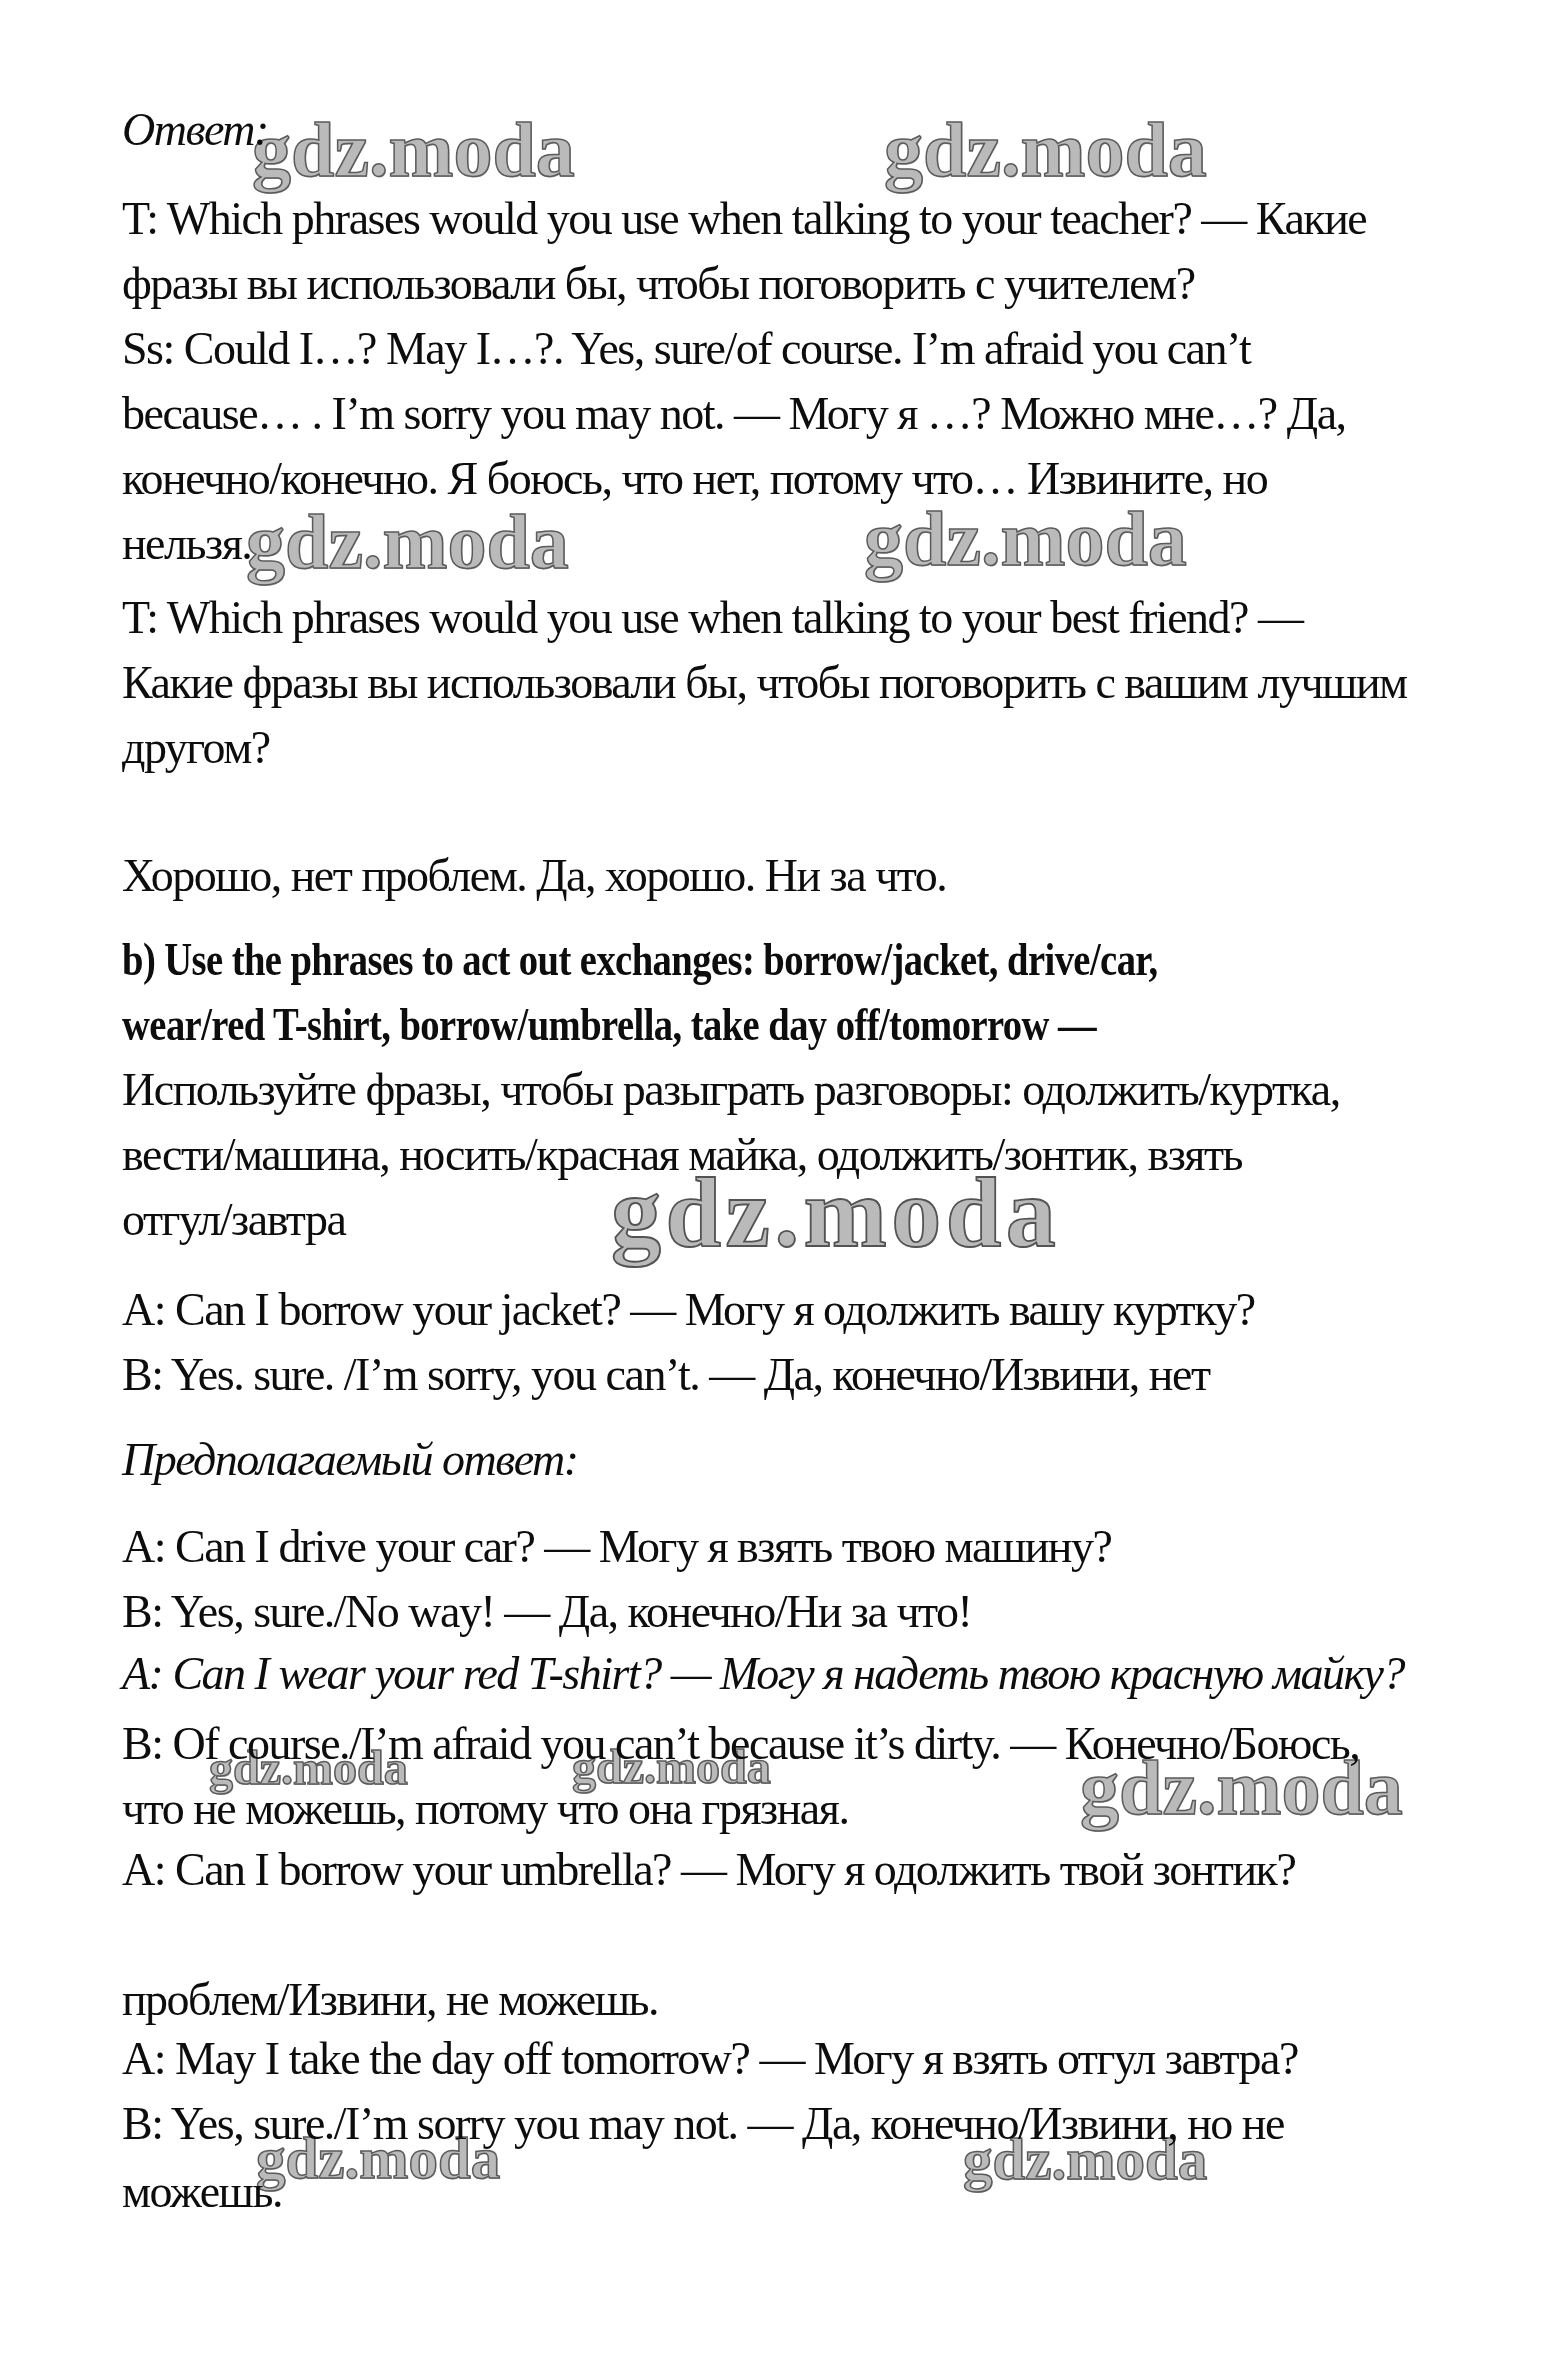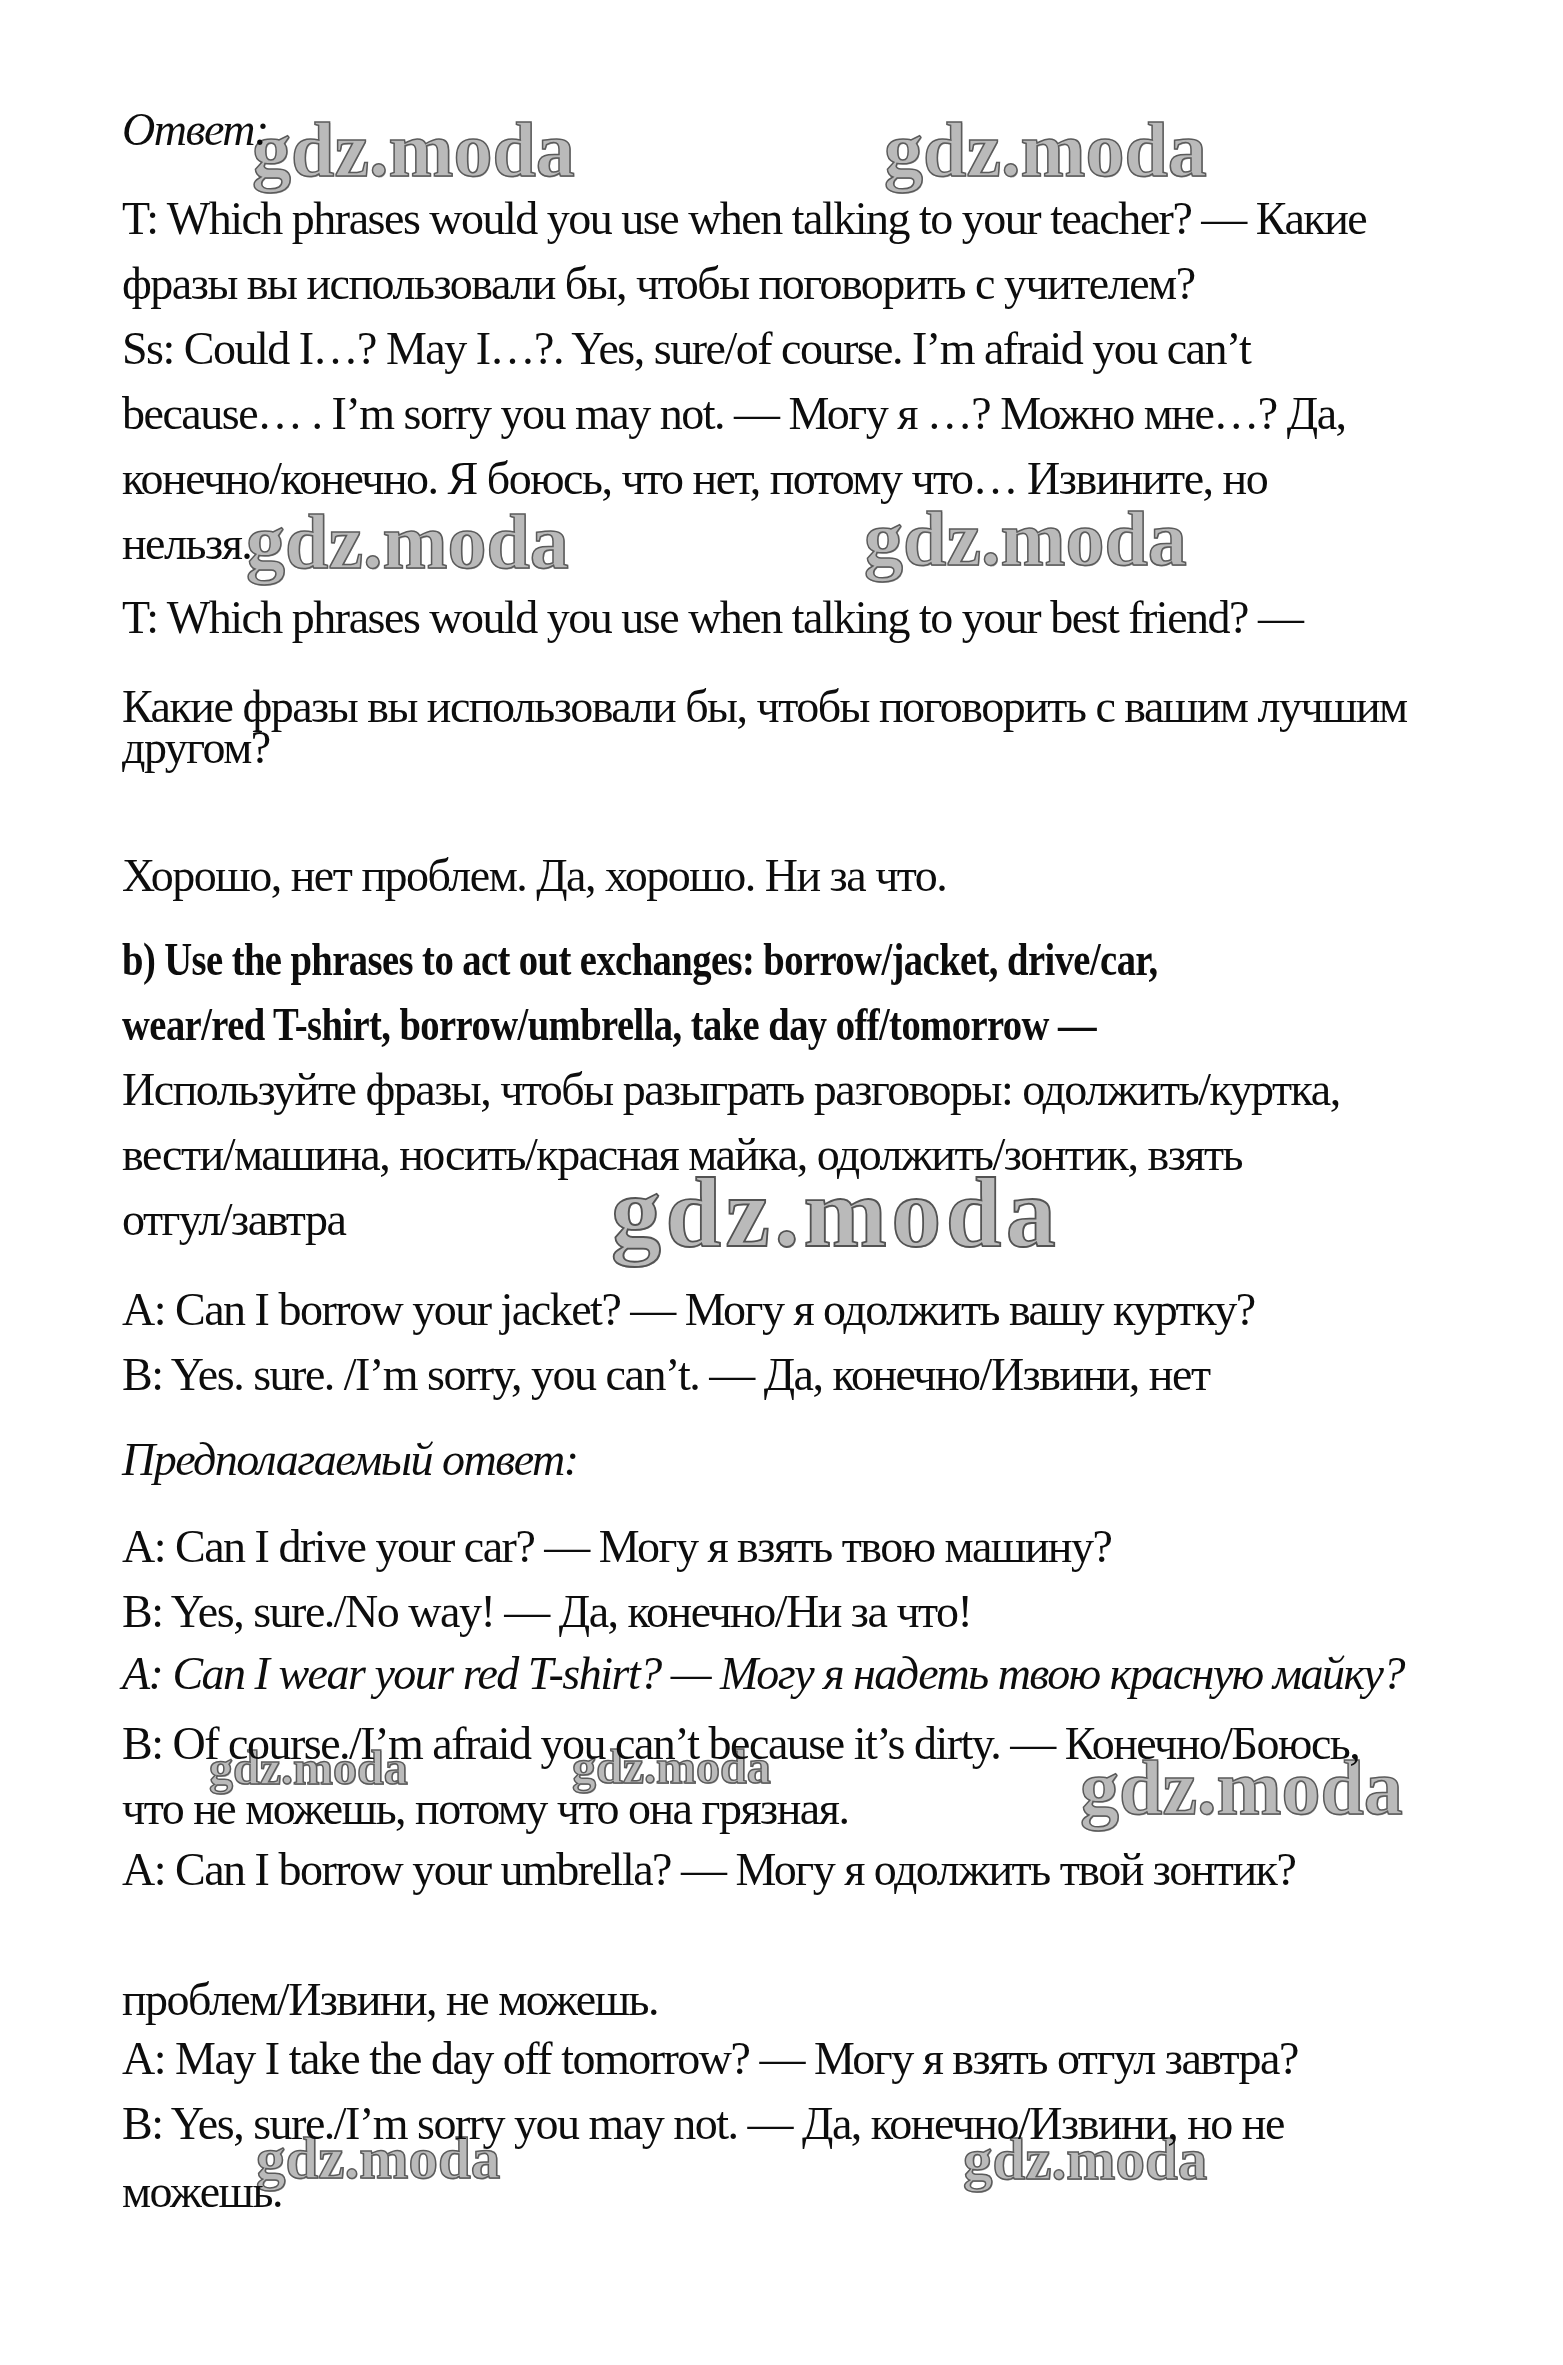--- a/index.html
+++ b/index.html
@@ -74,21 +74,21 @@
     </div>
   <div id="text-layer" class="layer">
       <div class="line italic" style="top: 97px;">Ответ:</div>
       <div class="line" style="top: 186px;">T: Which phrases would you use when talking to your teacher? — Какие</div>
       <div class="line" style="top: 316px;">Ss: Could I…? May I…?. Yes, sure/of course. I’m afraid you can’t</div>
       <div class="line" style="top: 251px;">фразы вы использовали бы, чтобы поговорить с учителем?</div>
       <div class="line" style="top: 381px;">because… . I’m sorry you may not. — Могу я …? Можно мне…? Да,</div>
       <div class="line" style="top: 446px;">конечно/конечно. Я боюсь, что нет, потому что… Извините, но</div>
       <div class="line" style="top: 511px;">нельзя.</div>
       <div class="line" style="top: 585px;">T: Which phrases would you use when talking to your best friend? —</div>
-      <div class="line" style="top: 650px; margin-top: 24px;">Какие фразы вы использовали бы, чтобы поговорить с вашим лучшим</div>
+      <div class="line" style="top: 650px;">Какие фразы вы использовали бы, чтобы поговорить с вашим лучшим</div>
       <div class="line" style="top: 715px;">другом?</div>
       <div class="line" style="top: 843px;">Хорошо, нет проблем. Да, хорошо. Ни за что.</div>
       <div class="line bold" style="top: 927px;">b) Use the phrases to act out exchanges: borrow/jacket, drive/car,</div>
       <div class="line bold" style="top: 992px;">wear/red T-shirt, borrow/umbrella, take day off/tomorrow —</div>
       <div class="line" style="top: 1057px;">Используйте фразы, чтобы разыграть разговоры: одолжить/куртка,</div>
       <div class="line" style="top: 1122px;">вести/машина, носить/красная майка, одолжить/зонтик, взять</div>
       <div class="line" style="top: 1187px;">отгул/завтра</div>
       <div class="line" style="top: 1277px;">A: Can I borrow your jacket? — Могу я одолжить вашу куртку?</div>
       <div class="line" style="top: 1342px;">B: Yes. sure. /I’m sorry, you can’t. — Да, конечно/Извини, нет</div>
       <div class="line italic" style="top: 1427px;">Предполагаемый ответ:</div>

